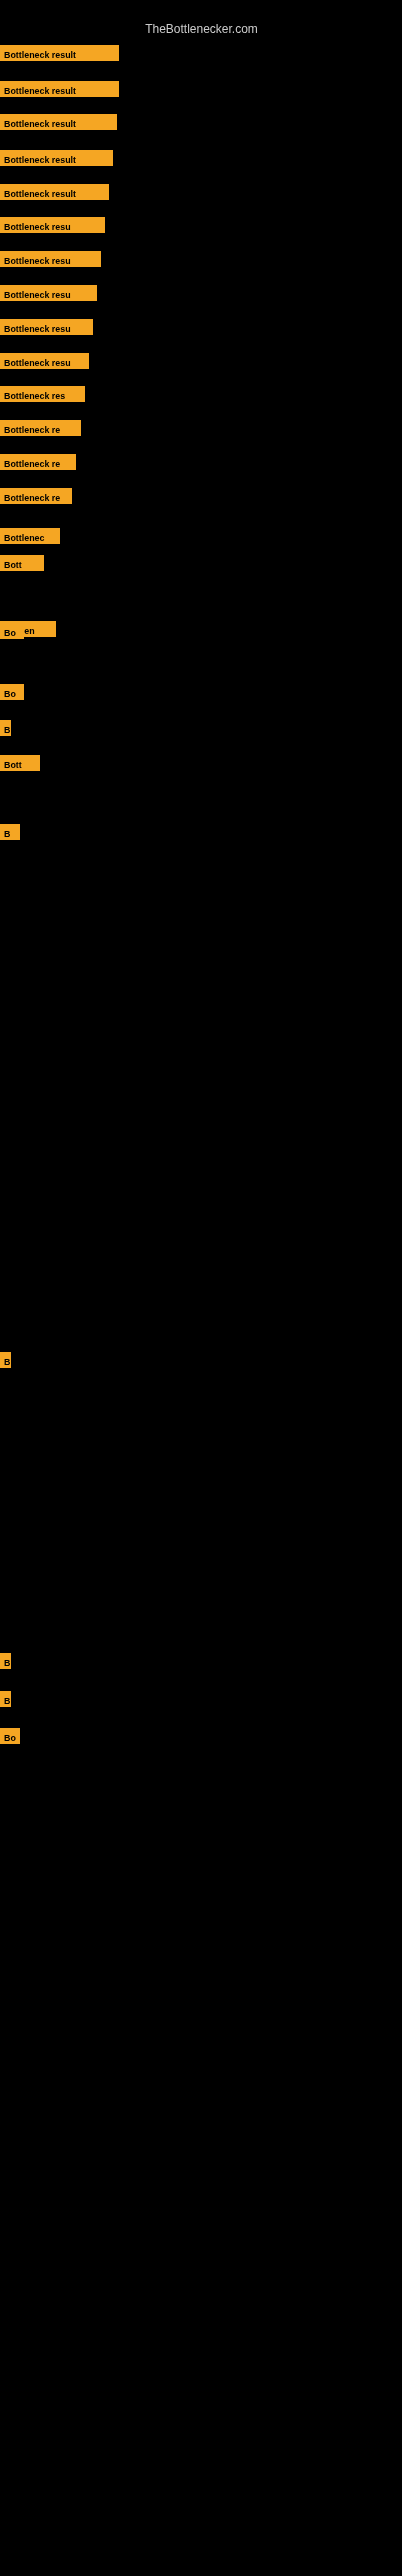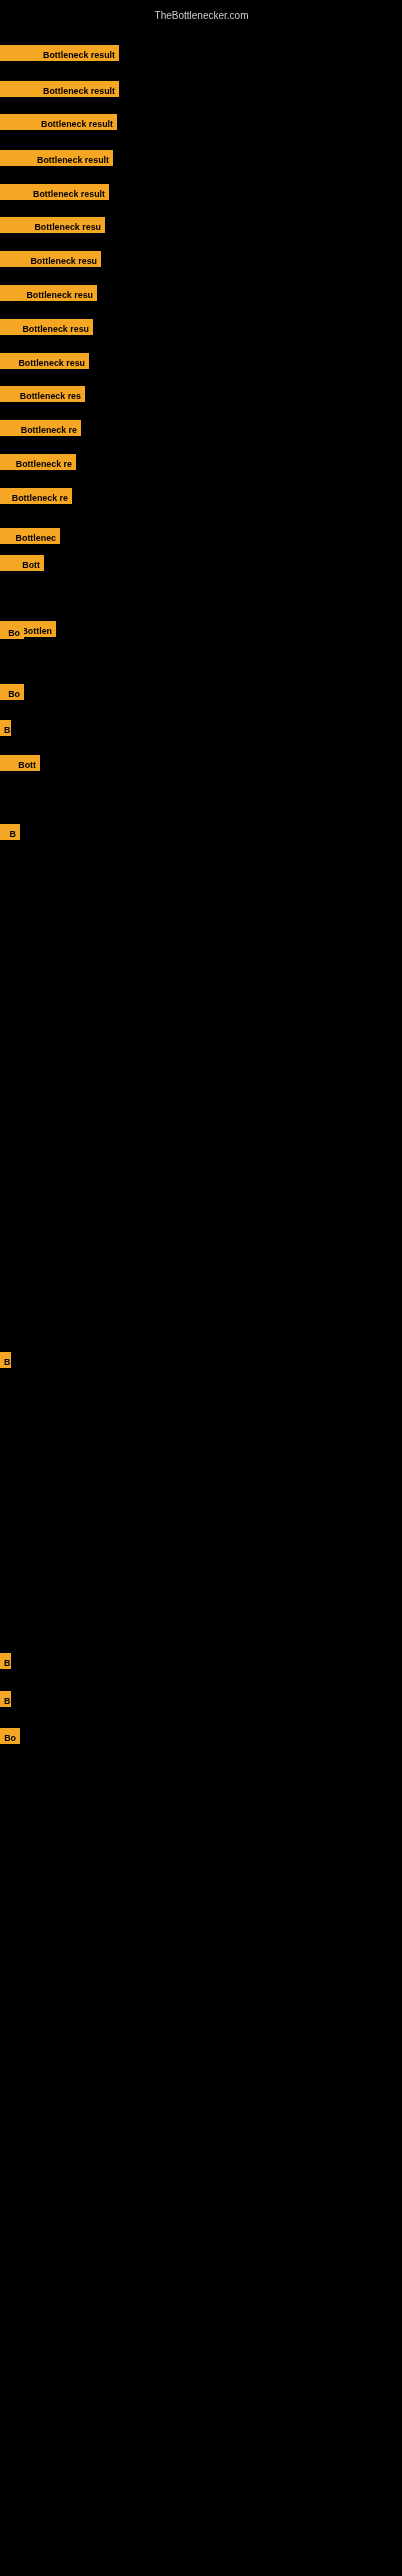--- a/index.html
+++ b/index.html
@@ -1,37 +1,36 @@
 <!DOCTYPE html>
 <html style="font-size:13px"><head>
   <meta charset="utf-8">
   <style>
     * {
       margin: 0;
       padding: 0;
       box-sizing: border-box;
-      text-align: right;
     }
 
     body {
       width: 403px;
       min-height: 2576px;
       background-color: #000000;
       font-family: Arial, sans-serif;
       position: relative;
     }
 
     .site-title {
       text-align: center;
       color: #cccccc;
-      font-size: 10px;
+      font-size: 12px;
       padding: 6.4px 0 3.2px 0;
       position: absolute;
       width: 100%;
-      top: 4px;
+      top: 16px;
     }
 
     .bar-container {
       position: absolute;
       left: 0;
       display: flex;
       align-items: center;
     }
 
     .bar-label {

